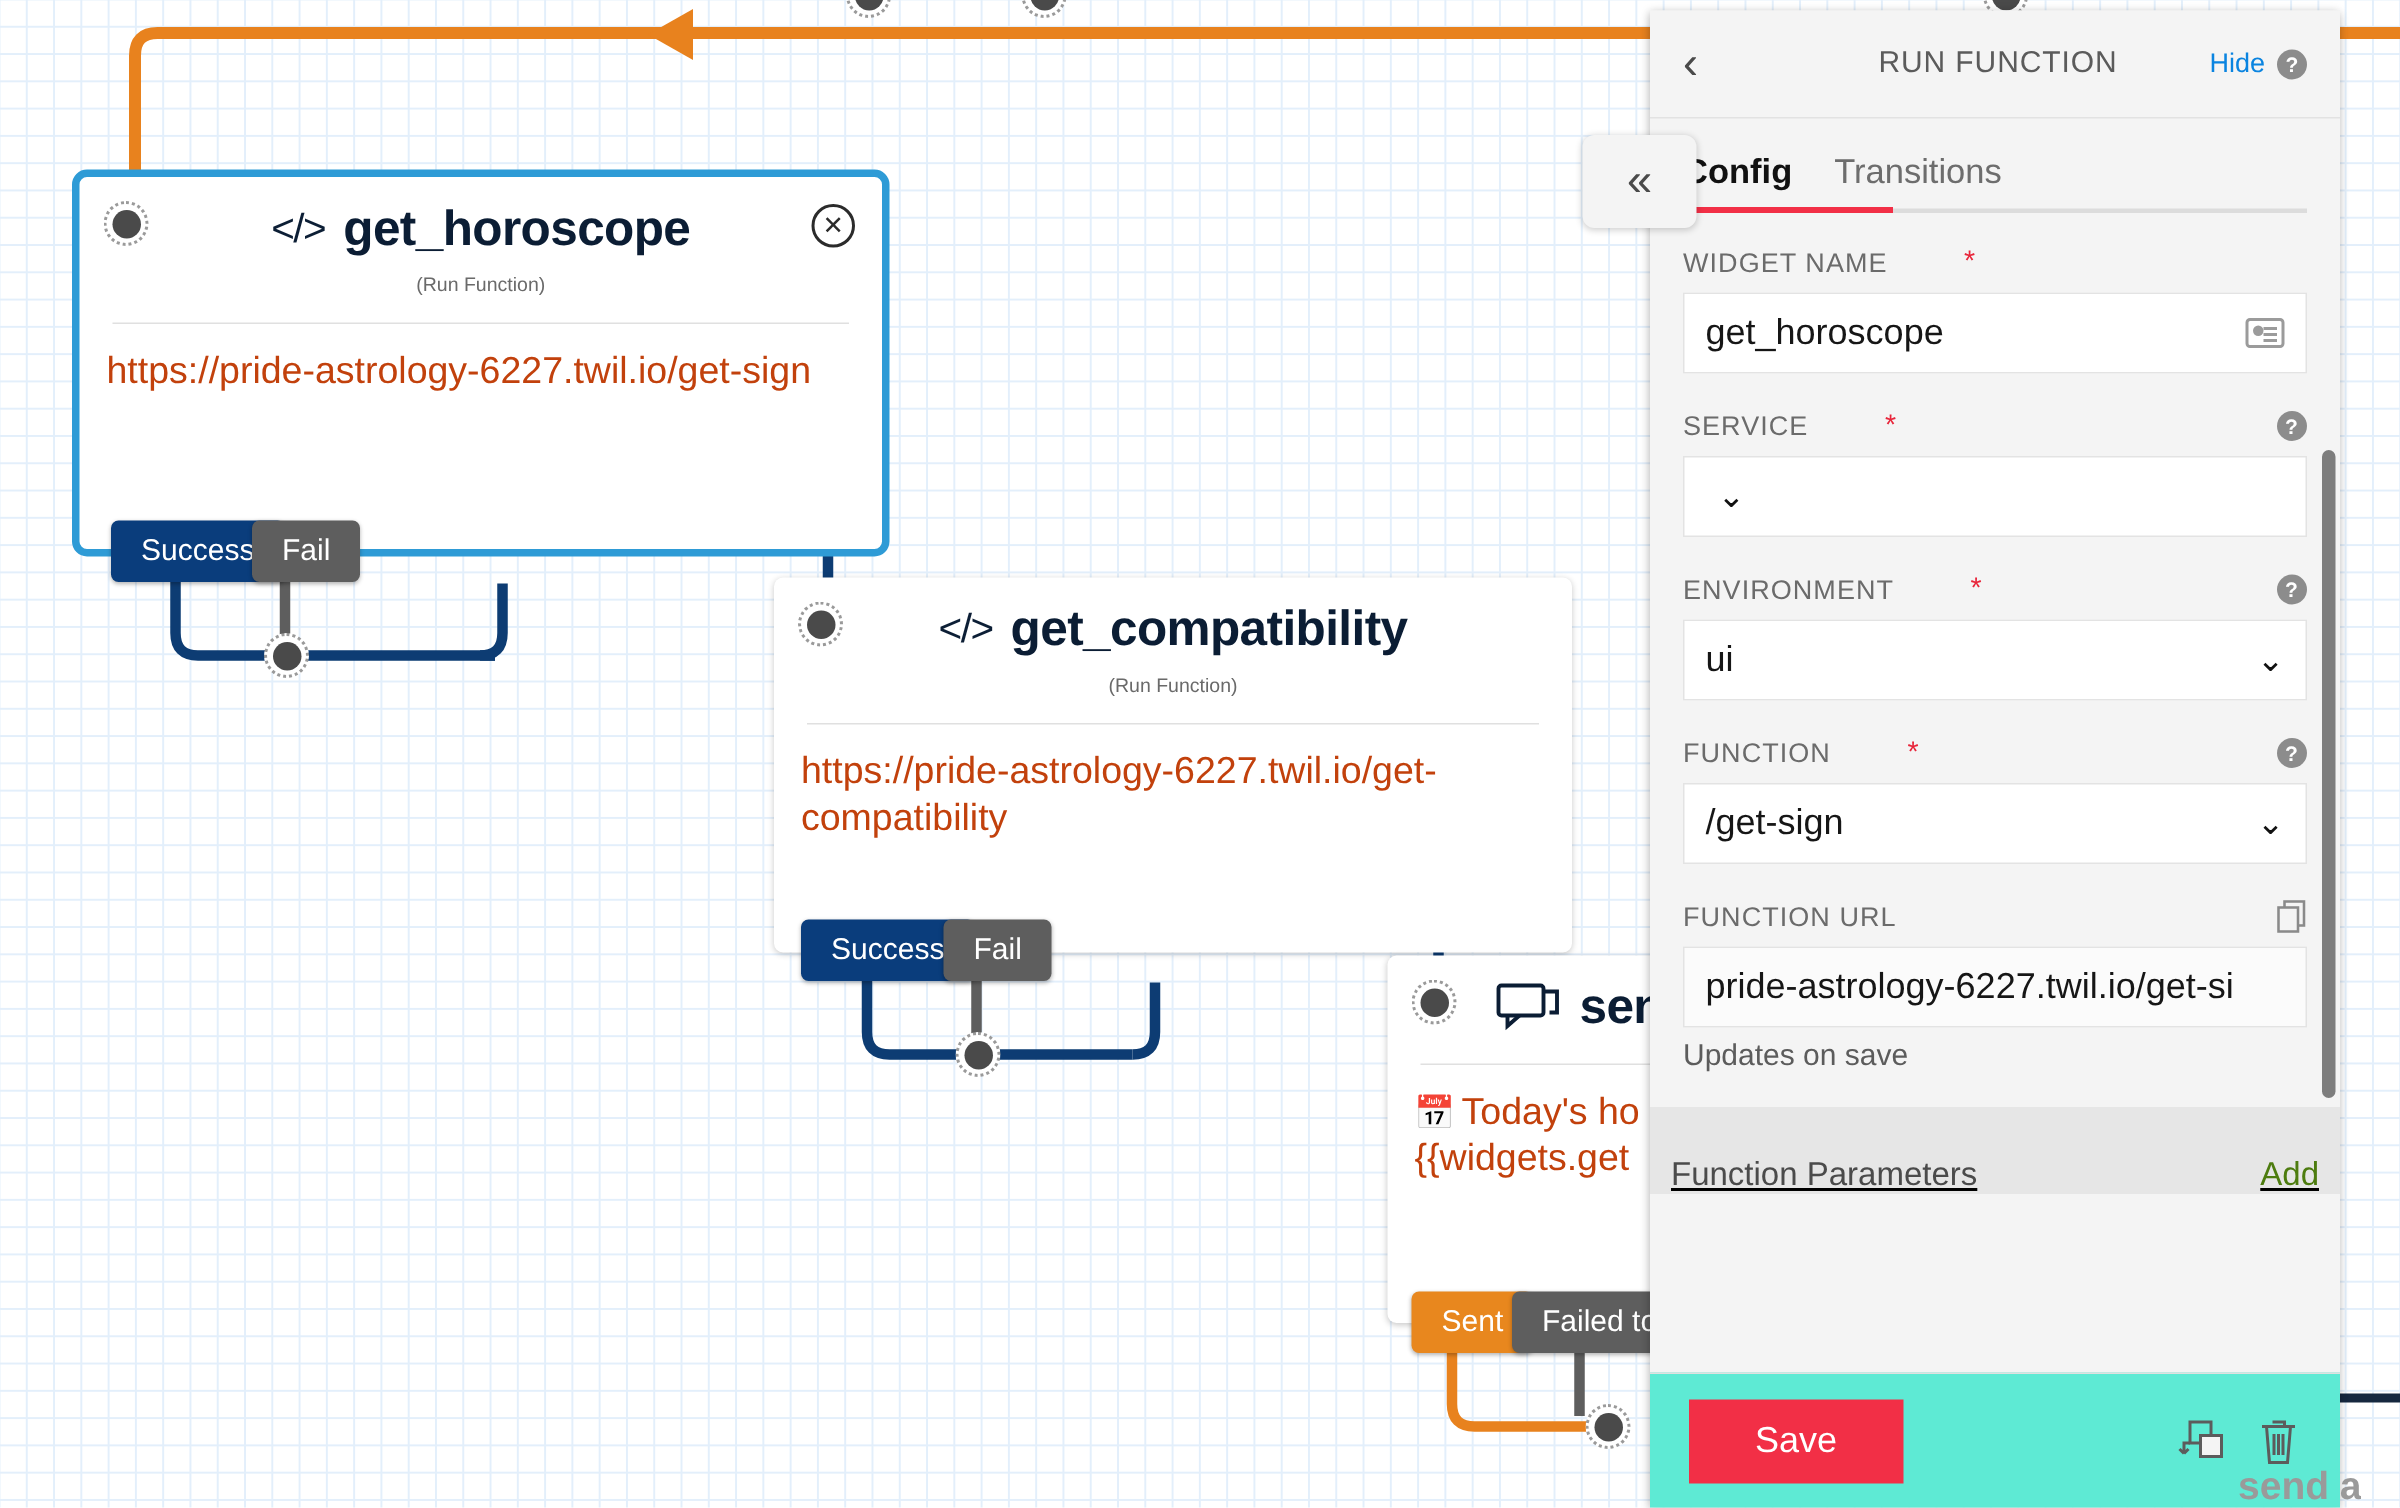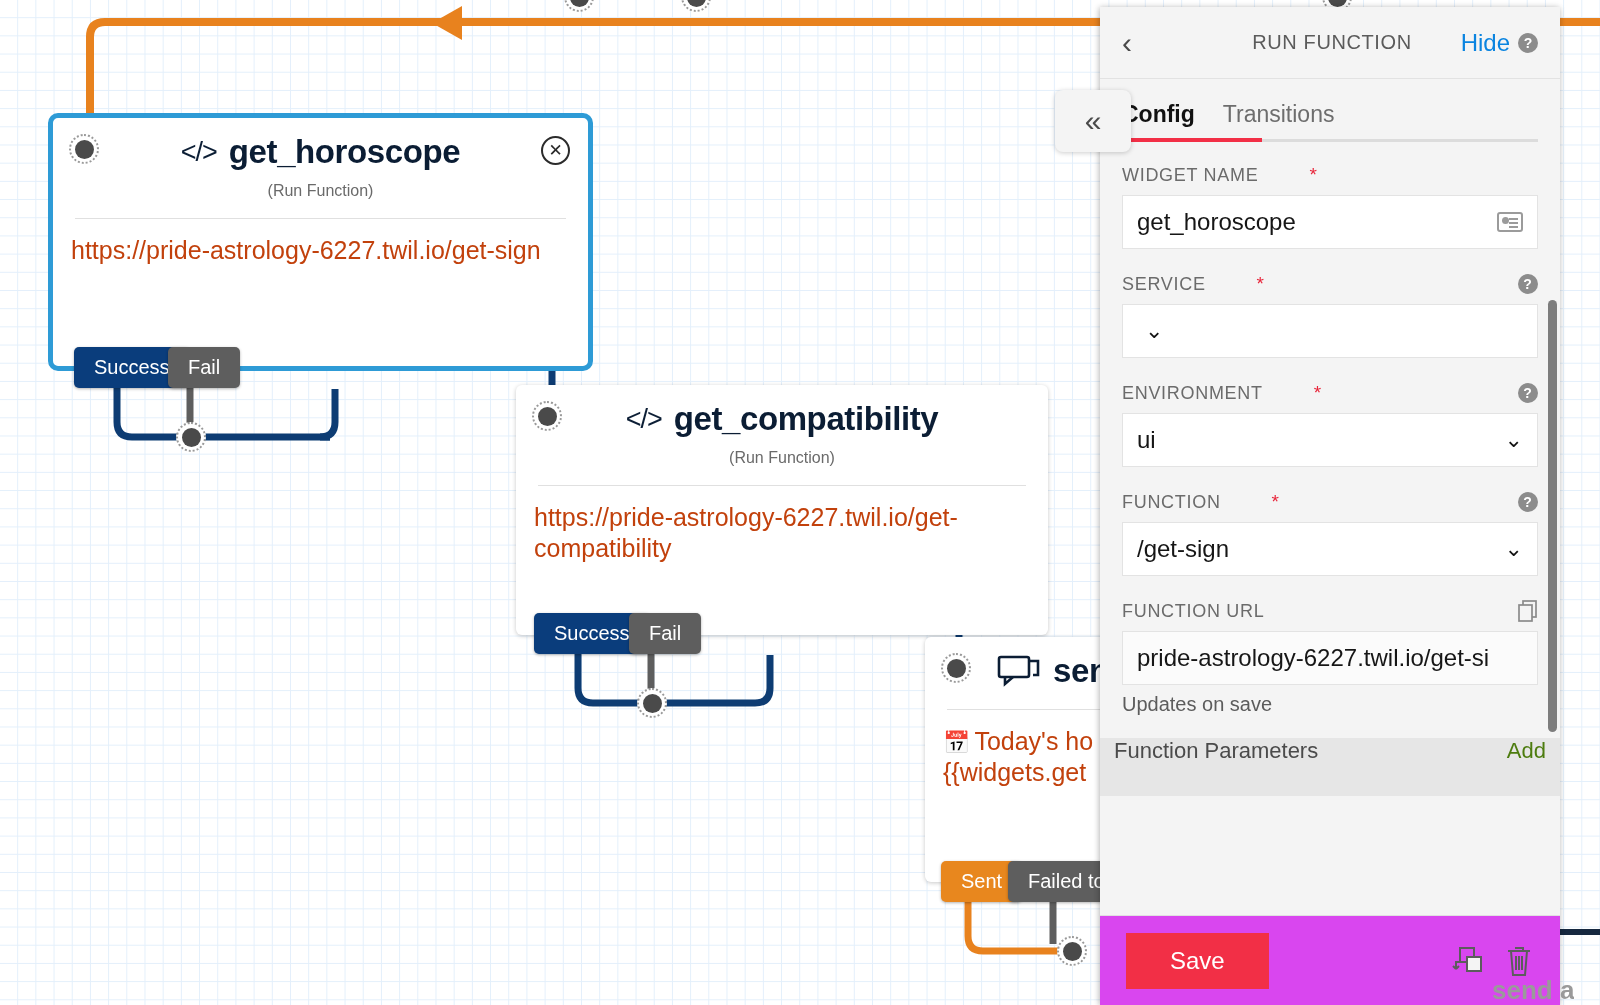--- a/index.html
+++ b/index.html
@@ -90,21 +90,21 @@
     display: flex; align-items: center; justify-content: center;
     font-size: 17px;
     color: #2b2b2b;
     line-height: 1;
     cursor: pointer;
     background: transparent;
   }
   .node-sub {
     text-align: center;
     color: #6a6a6a;
-    font-size: 16px;
+    font-size: 13px;
     margin-top: 10px;
   }
   .node-divider {
     height: 1px;
     background: #e0e0e0;
     margin: 18px 22px 0 22px;
   }
   .node-body {
     padding: 16px 22px 10px 18px;
     font-size: 25px;
@@ -160,21 +160,21 @@
     position: absolute;
     left: 4px; right: 0;
     text-align: center;
     font-size: 20px;
     color: #5b5b5b;
     letter-spacing: 0.6px;
   }
   .hide-link {
     margin-left: auto;
     color: #0a84e0;
-    font-size: 24px;
+    font-size: 18px;
     cursor: pointer;
     z-index: 2;
     text-align: right;
   }
   .help-badge {
     margin-left: 8px;
     width: 20px; height: 20px;
     border-radius: 50%;
     background: #8c8c8c;
     color: #fff;
@@ -290,35 +290,36 @@
   .hint {
     font-size: 20px;
     color: #5c5c5c;
     margin-top: -16px;
     margin-bottom: 22px;
   }
   .params-bar {
     background: #e6e6e6;
     height: 58px;
     display: flex;
-    align-items: flex-start;
+    align-items: flex-end;
     padding: 0 14px;
     margin: 0 -22px;
     width: calc(100% + 44px);
+    text-decoration: underline;
   }
   .params-label { font-size: 22px; color: #4b4b4b; }
   .params-add { margin-left: auto; color: #4d7c0f; font-size: 22px; cursor: pointer; }
 
   .panel-footer {
     border-top: 1px solid #e0e0e0;
     height: 90px;
     display: flex;
     align-items: center;
     padding: 0 26px;
-    background: #d946ef;
+    background: #5eead4;
   }
   .save-btn {
     background: #f22f46;
     color: #fff;
     font-size: 24px;
     border: none;
     padding: 14px 44px;
     cursor: pointer;
   }
   .footer-icons { margin-left: auto; display: flex; gap: 20px; align-items: center; }

